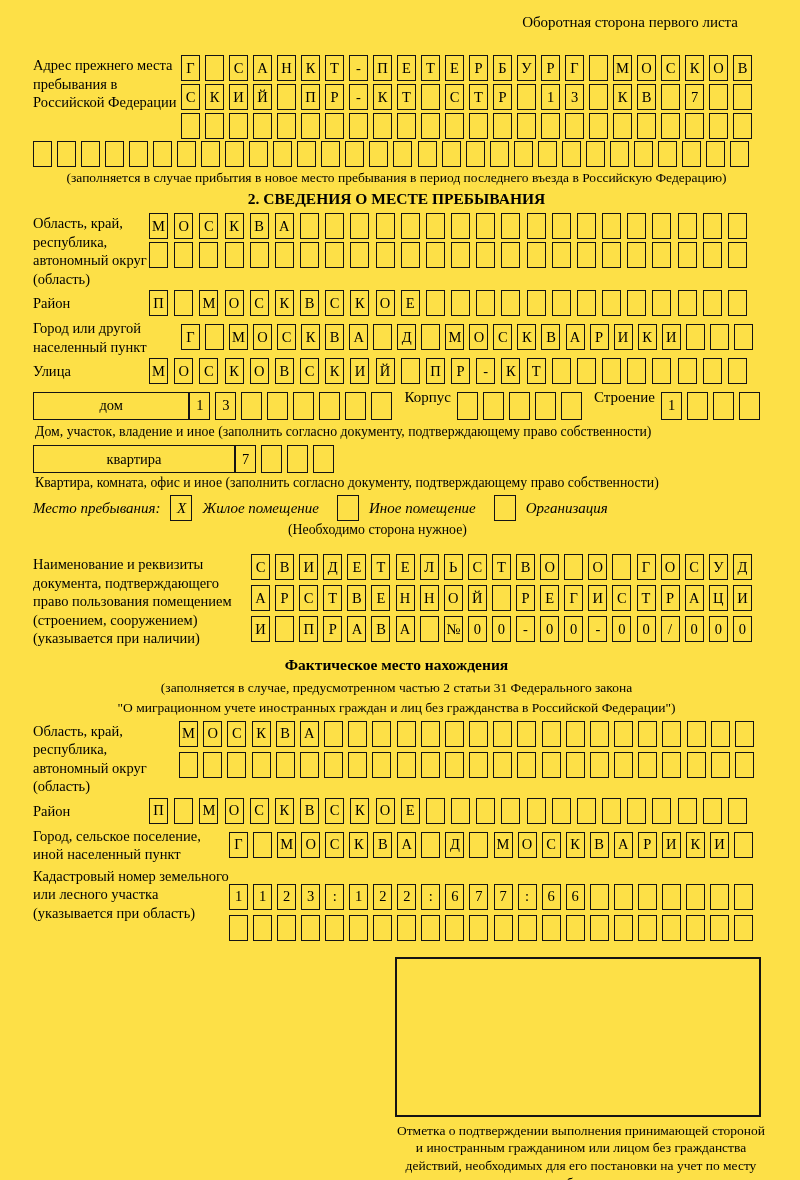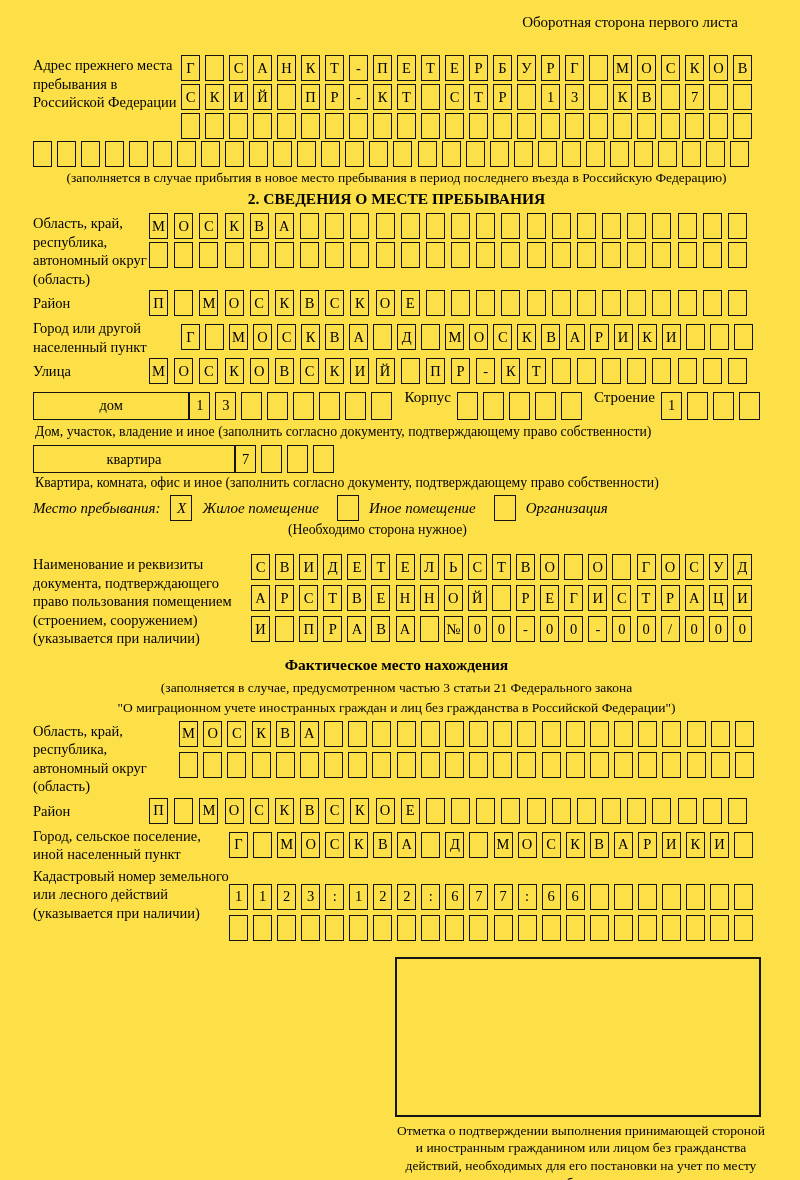--- a/index.html
+++ b/index.html
@@ -437,21 +437,21 @@
           <span class="cell">0</span>
           <span class="cell">/</span>
           <span class="cell">0</span>
           <span class="cell">0</span>
           <span class="cell">0</span>
         </div>
     </div>
   </div>
 
   <div class="fact-title">Фактическое место нахождения</div>
-  <div class="note">(заполняется в случае, предусмотренном частью 3 статьи 21 Федерального закона</div>
+  <div class="note">(заполняется в случае, предусмотренном частью 2 статьи 31 Федерального закона</div>
   <div class="note">"О миграционном учете иностранных граждан и лиц без гражданства в Российской Федерации")</div>
 
   <div class="frow mt4">
     <div class="lbl w138">Область, край, республика, автономный округ (область)</div>
     <div class="rows" style="gap:5px;">
       <div class="brow jw575">
           <span class="cell">М</span>
           <span class="cell">О</span>
           <span class="cell">С</span>
           <span class="cell">К</span>
@@ -557,21 +557,21 @@
         <span class="cell">А</span>
         <span class="cell">Р</span>
         <span class="cell">И</span>
         <span class="cell">К</span>
         <span class="cell">И</span>
         <span class="cell"></span>
       </div>
   </div>
 
   <div class="frow mt2">
-    <div class="lbl w192">Кадастровый номер земельного или лесного действий (указывается при наличии)</div>
+    <div class="lbl w192">Кадастровый номер земельного или лесного участка (указывается при область)</div>
     <div class="rows" style="gap:5px;margin-top:18px;">
       <div class="brow jw524">
           <span class="cell">1</span>
           <span class="cell">1</span>
           <span class="cell">2</span>
           <span class="cell">3</span>
           <span class="cell">:</span>
           <span class="cell">1</span>
           <span class="cell">2</span>
           <span class="cell">2</span>

